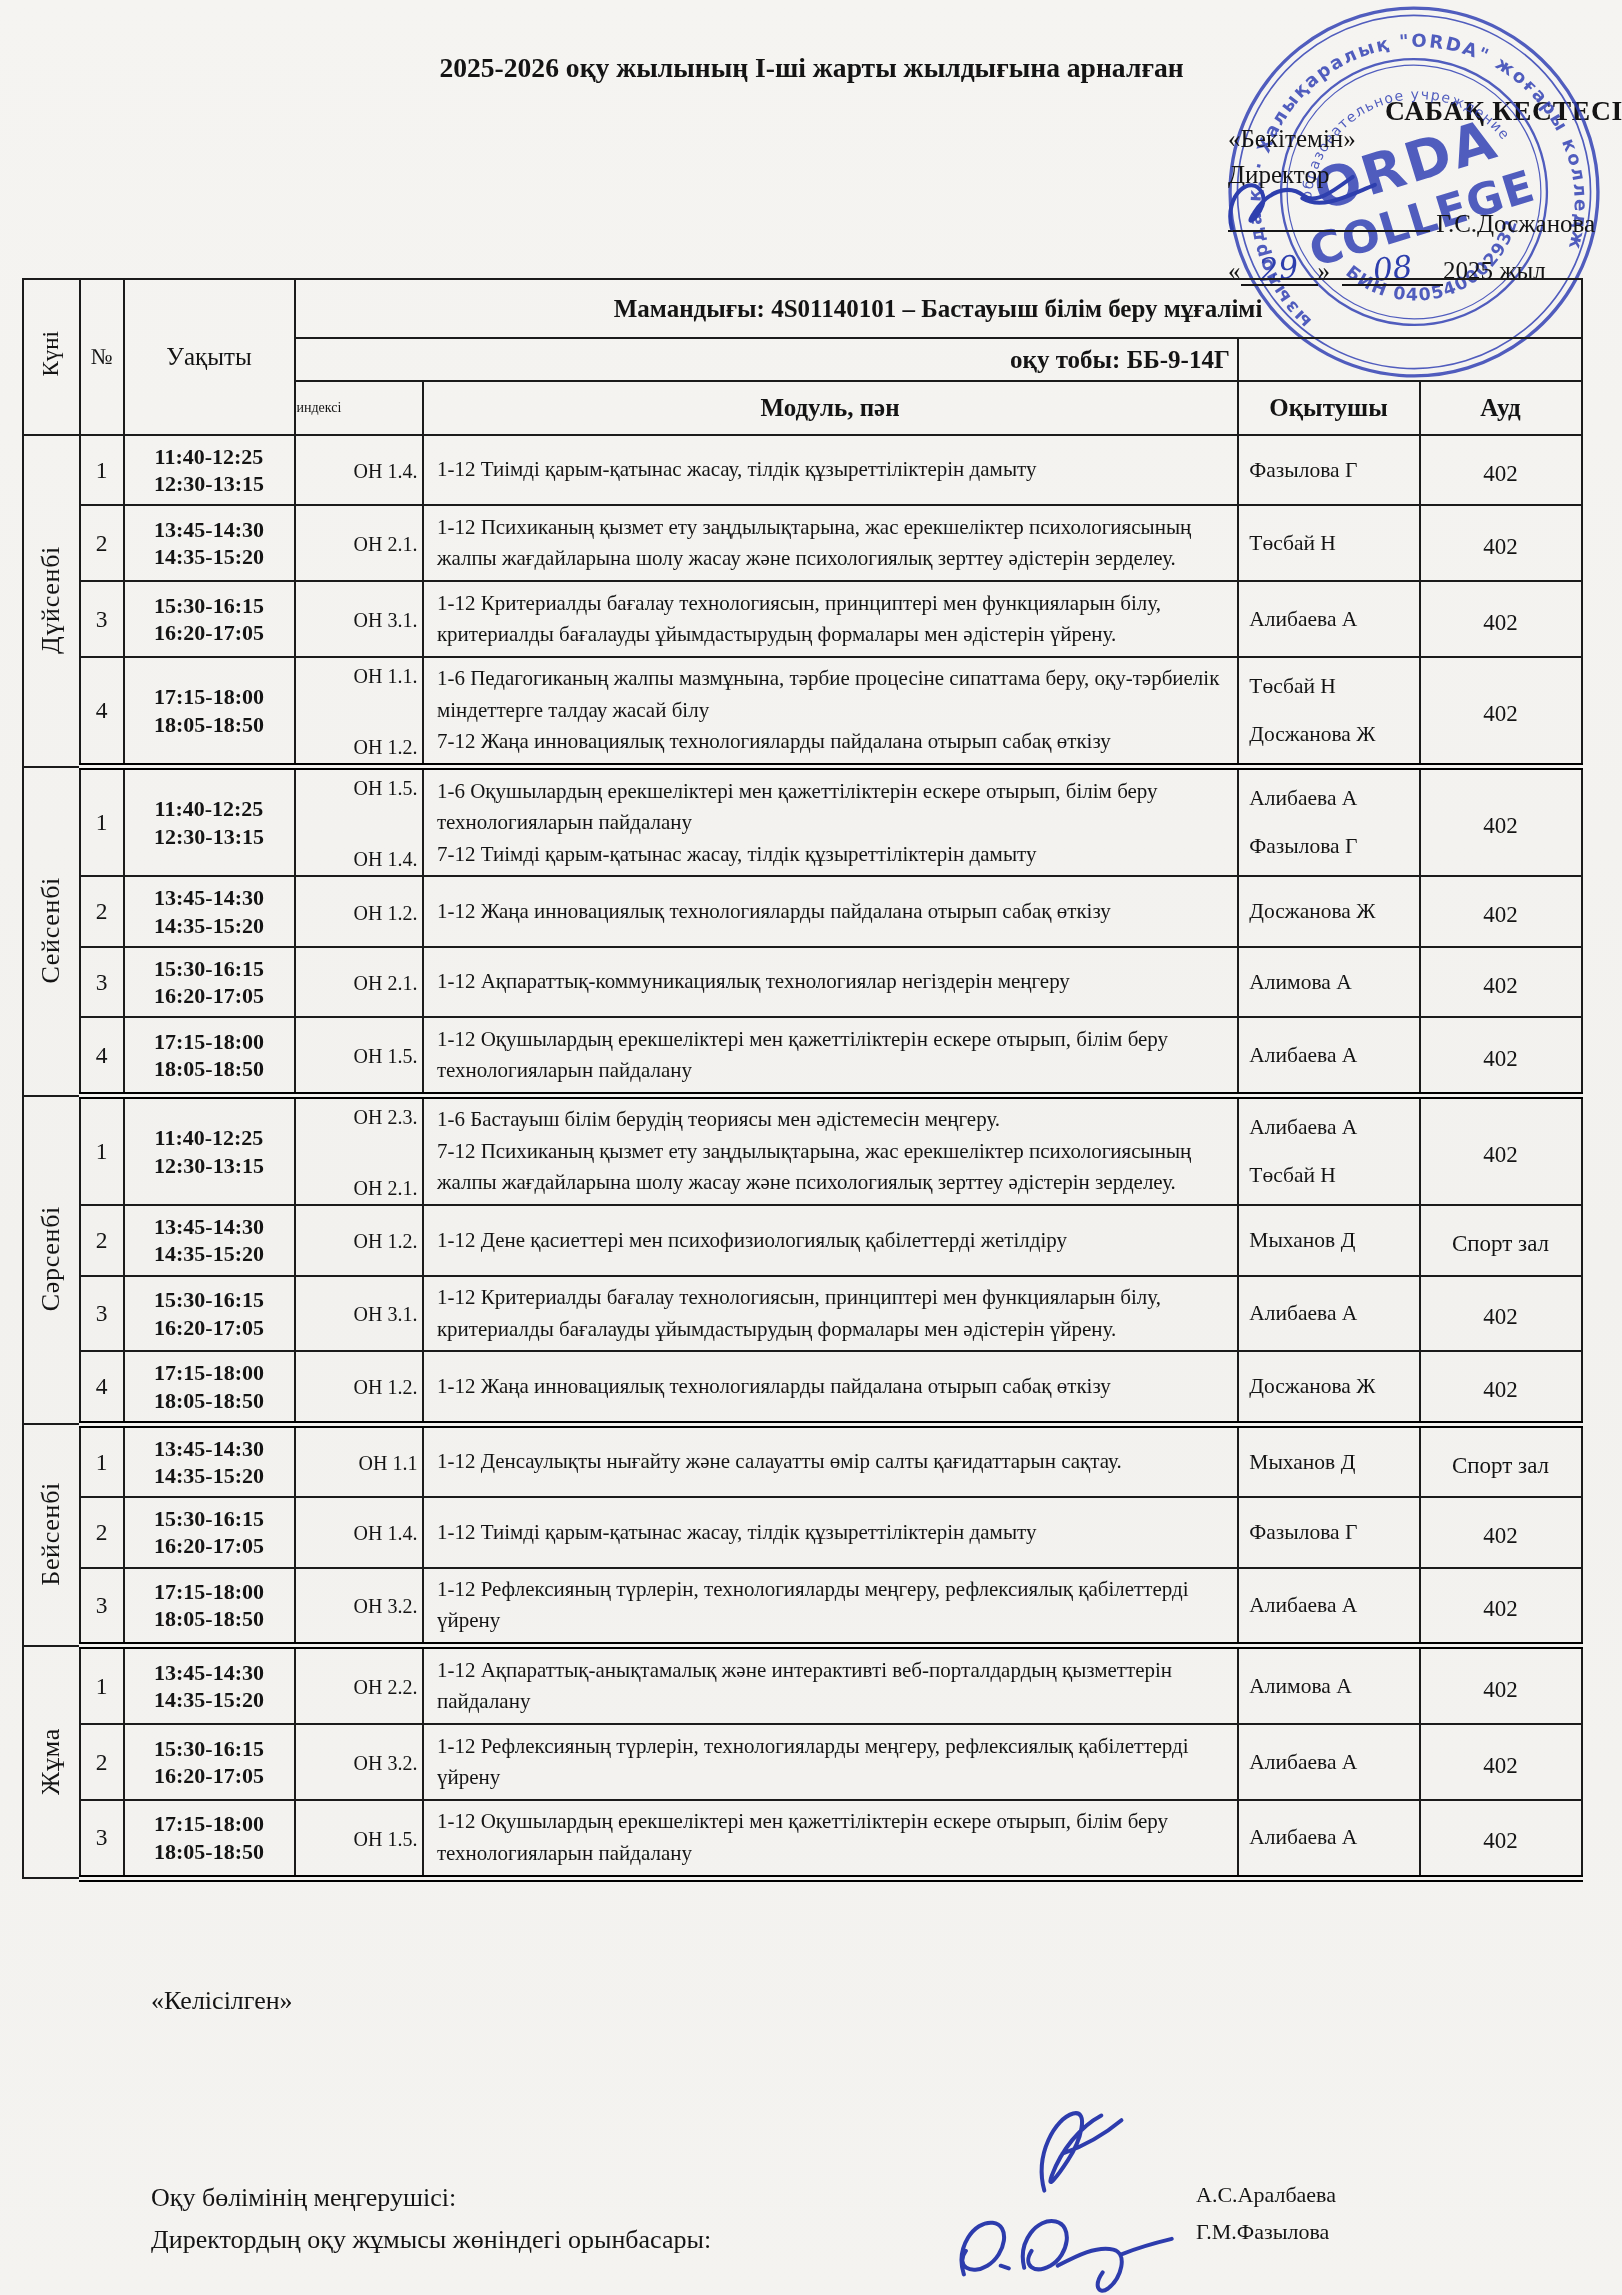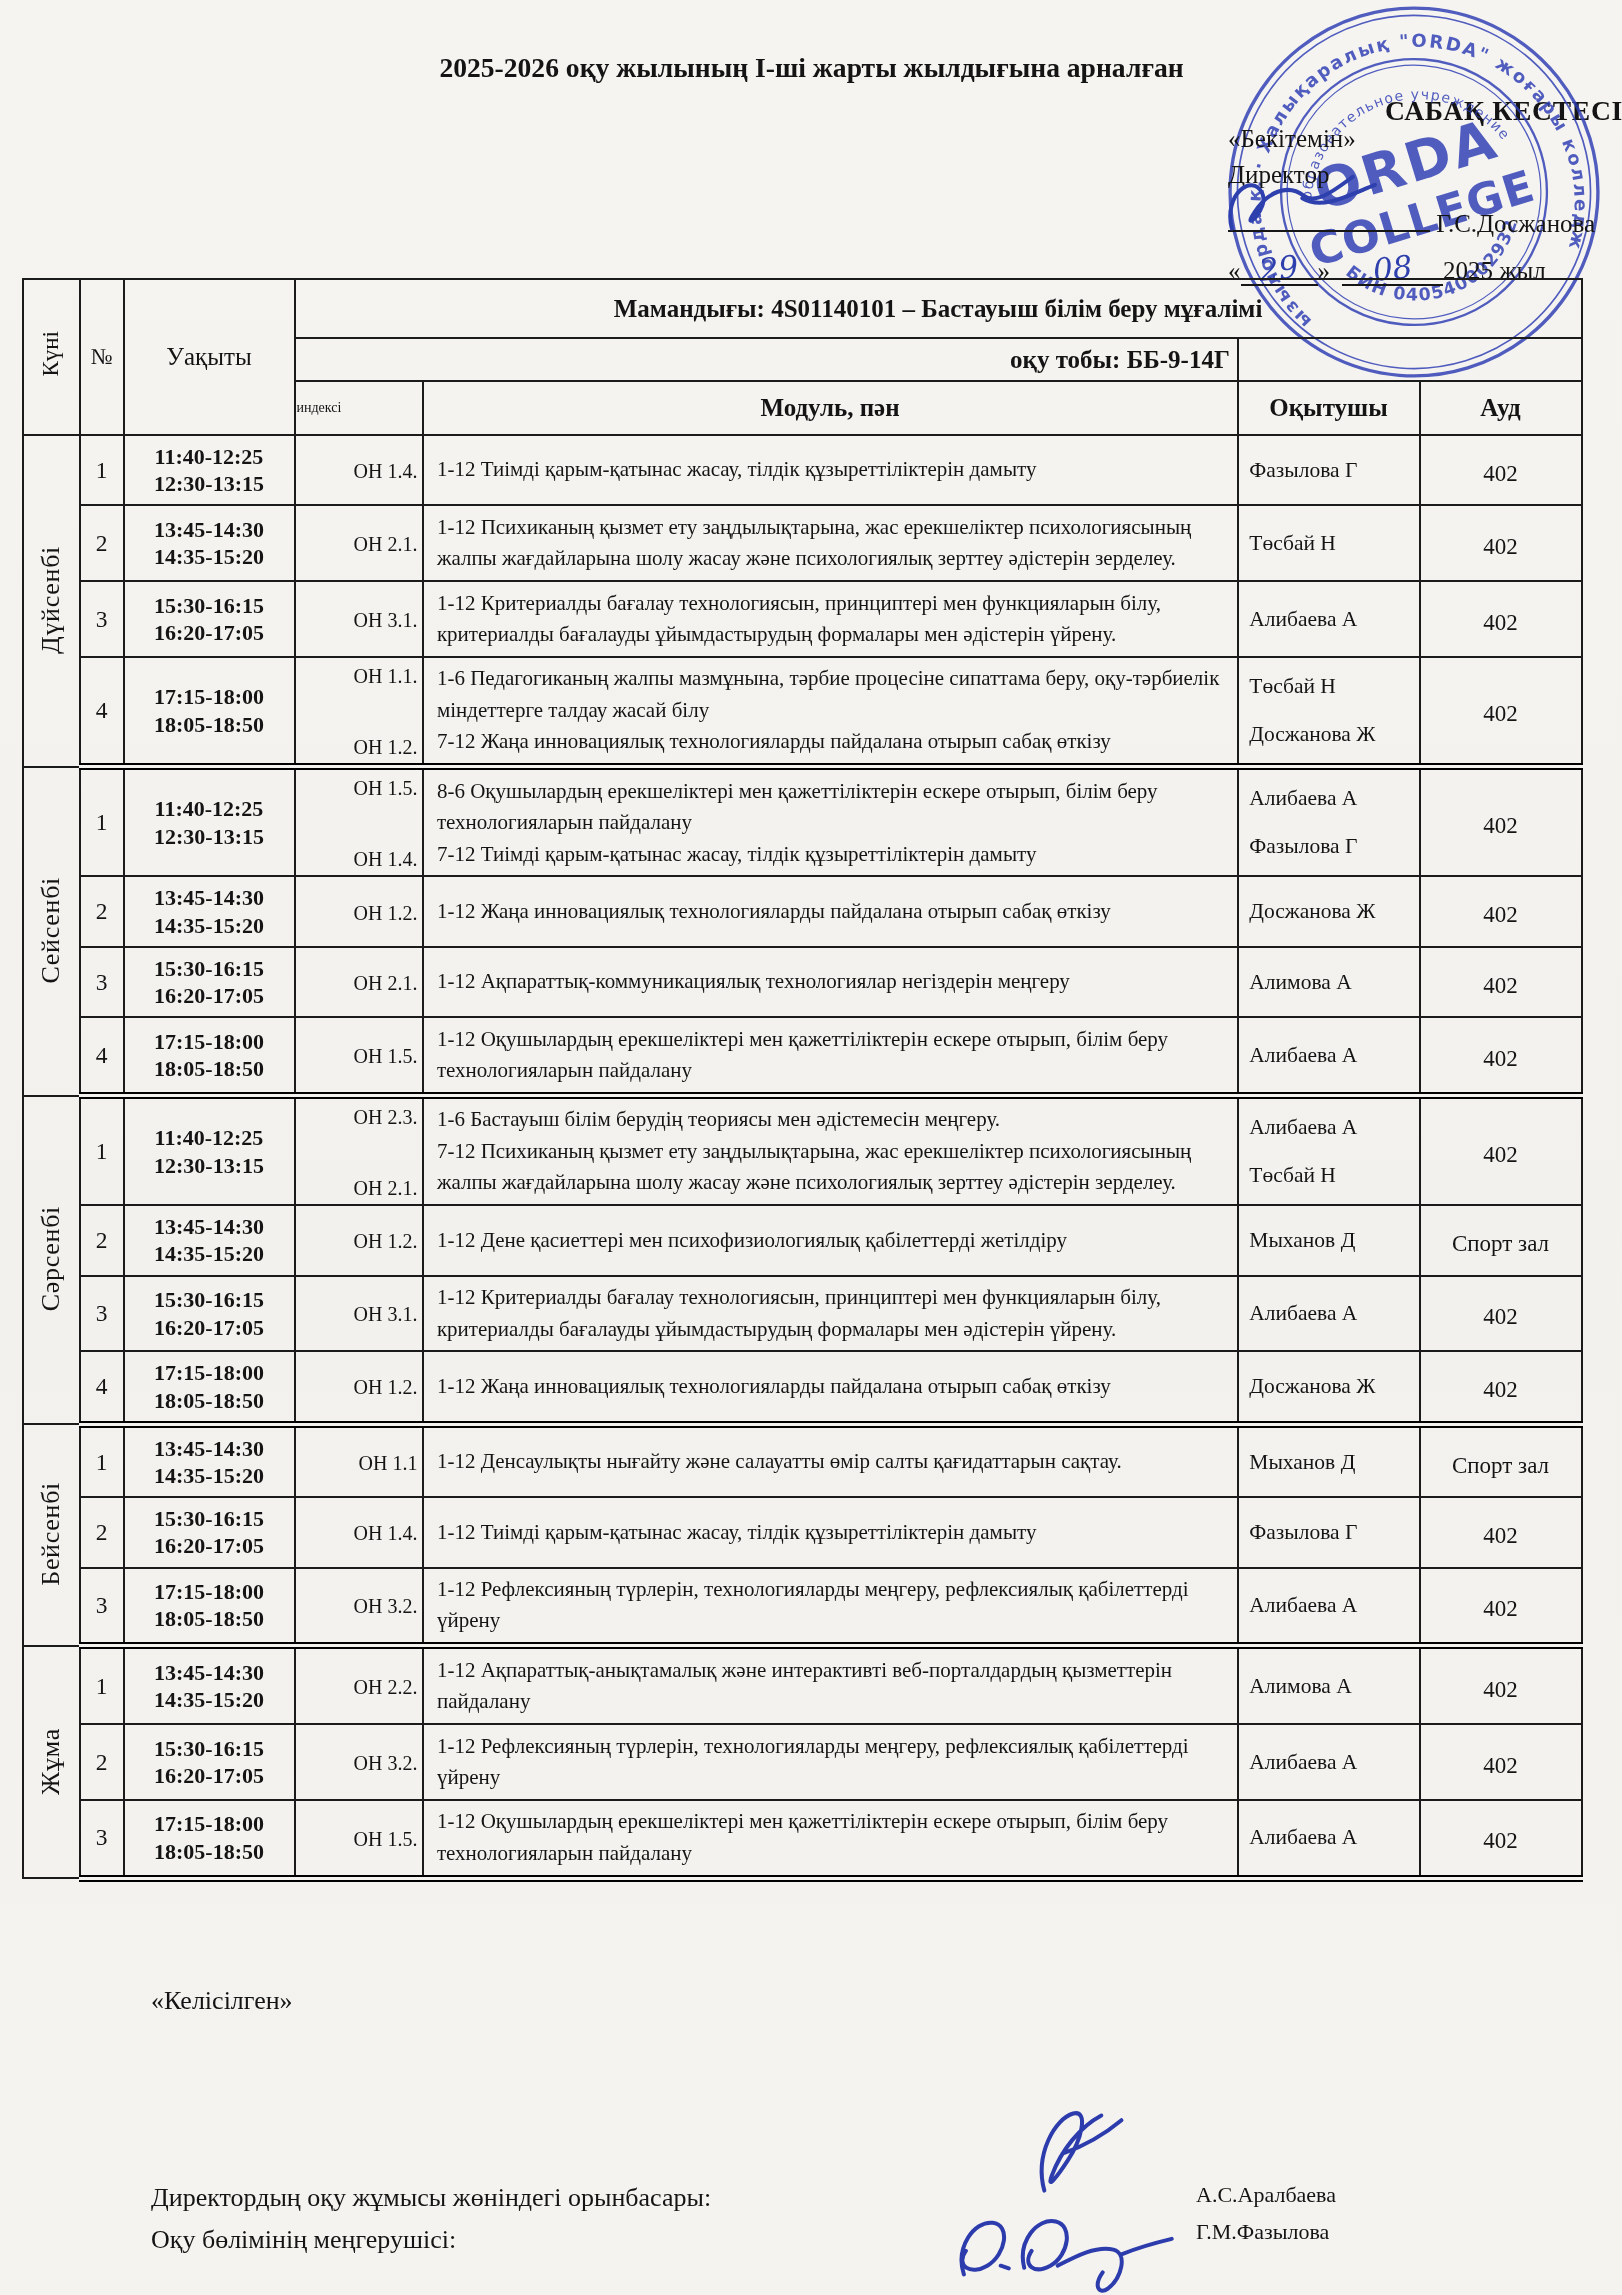--- a/index.html
+++ b/index.html
@@ -220,21 +220,21 @@
           <td class="c-num">1</td>
           <td class="c-time">
             <div class="time-line">11:40-12:25</div>
             <div class="time-line">12:30-13:15</div>
           </td>
           <td class="c-index">
             <div>ОН 1.5.</div>
             <div class="idx2">ОН 1.4.</div>
           </td>
           <td class="c-module">
-            <div class="mline">8-6 Оқушылардың ерекшеліктері мен  қажеттіліктерін ескере отырып, білім беру технологияларын пайдалану</div>
+            <div class="mline">1-6 Оқушылардың ерекшеліктері мен  қажеттіліктерін ескере отырып, білім беру технологияларын пайдалану</div>
             <div class="mline">7-12 Тиімді қарым-қатынас жасау, тілдік құзыреттіліктерін дамыту</div>
           </td>
           <td class="c-teacher">
             <div>Алибаева А</div>
             <div class="t2">Фазылова Г</div>
           </td>
           <td class="c-room">402</td>
         </tr>
         <tr>
           <td class="c-num">2</td>
@@ -461,22 +461,22 @@
           <td class="c-teacher">
             <div>Алибаева  А</div>
           </td>
           <td class="c-room">402</td>
         </tr>
       </tbody>
   </table>
 
   <div class="agreed">«Келісілген»</div>
   <div class="footer-roles">
+    <div>Оқу бөлімінің меңгерушісі:</div>
     <div>Директордың оқу жұмысы  жөніндегі орынбасары:</div>
-    <div>Оқу бөлімінің меңгерушісі:</div>
   </div>
   <div class="footer-sigs">
     <svg width="349" height="228" viewBox="0 0 520 340">
       <g fill="none" stroke="#2d3cad" stroke-width="6" stroke-linecap="round">
         <path d="M215,150 C200,95 232,42 258,35 C282,29 270,75 250,105 C235,128 218,150 226,128 C240,90 268,55 300,38 M242,95 C270,85 300,70 330,45"></path>
         <path d="M95,275 C82,235 110,195 138,198 C165,201 158,245 130,262 C105,277 82,262 98,240 M150,262 L162,266 M185,265 C175,225 205,190 232,196 C258,202 252,246 224,262 C200,275 182,262 196,240 M235,262 C262,248 292,232 318,238 C340,244 330,280 310,296 C296,306 288,292 302,272 M330,245 C355,235 380,228 405,222"></path>
       </g>
     </svg>
   </div>
   <div class="footer-names">

